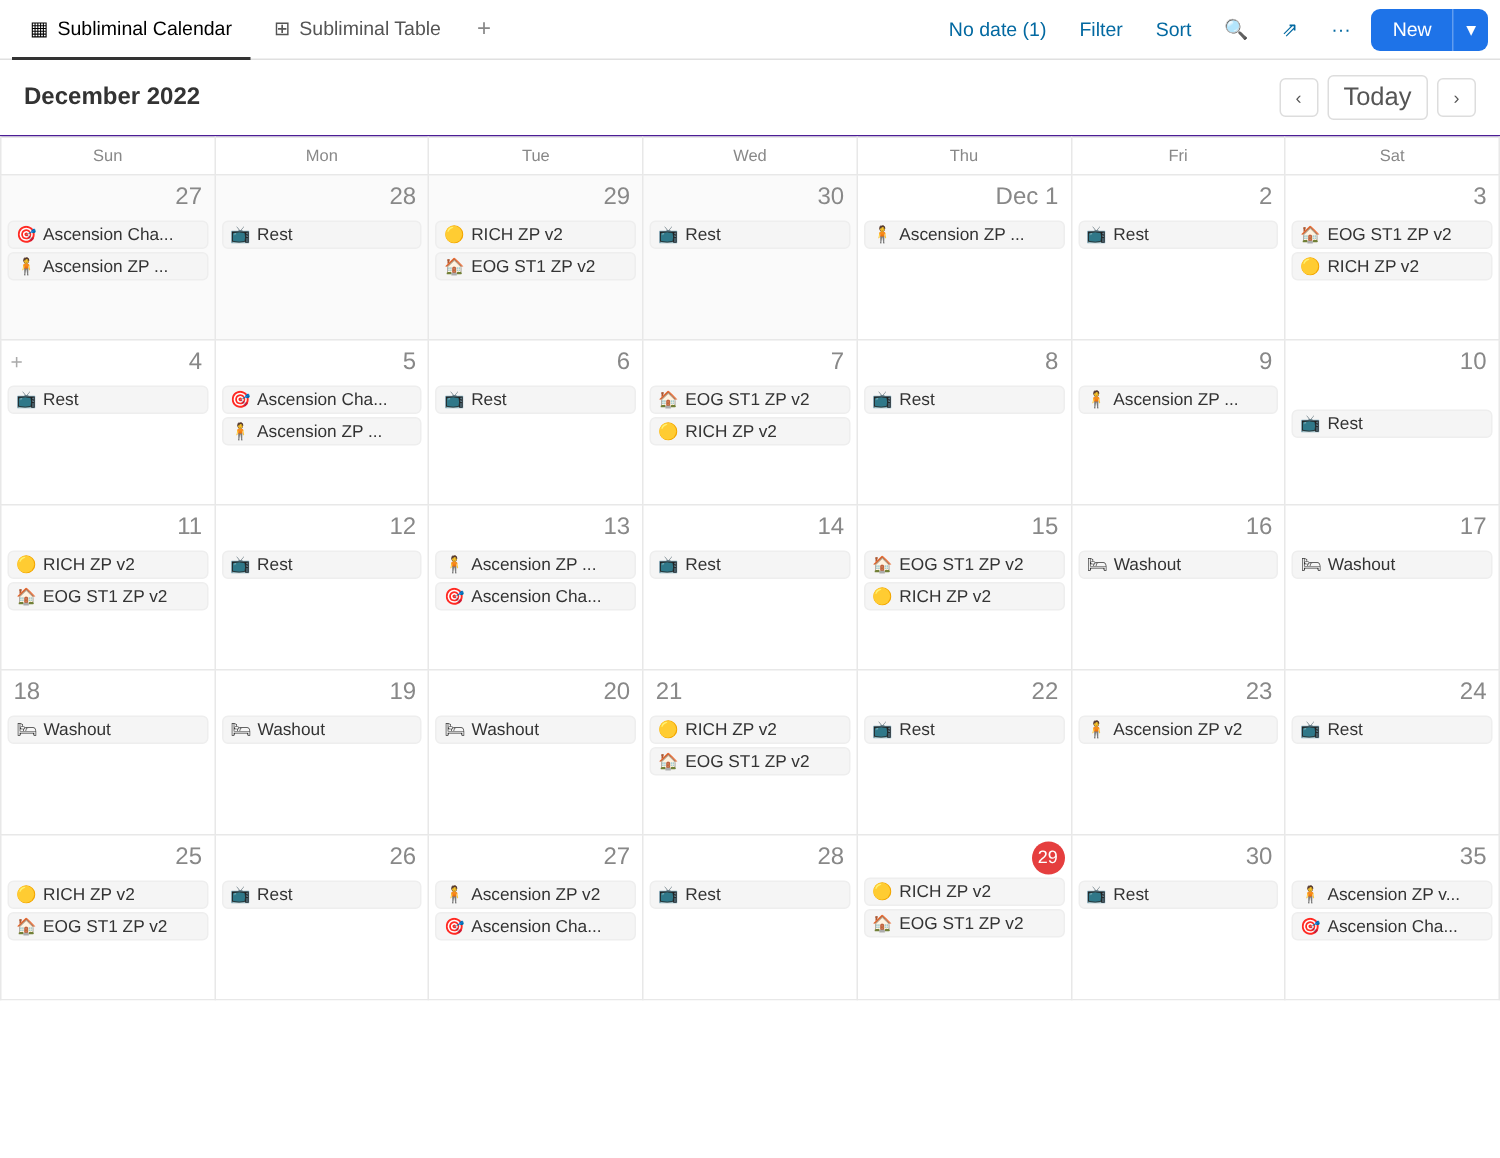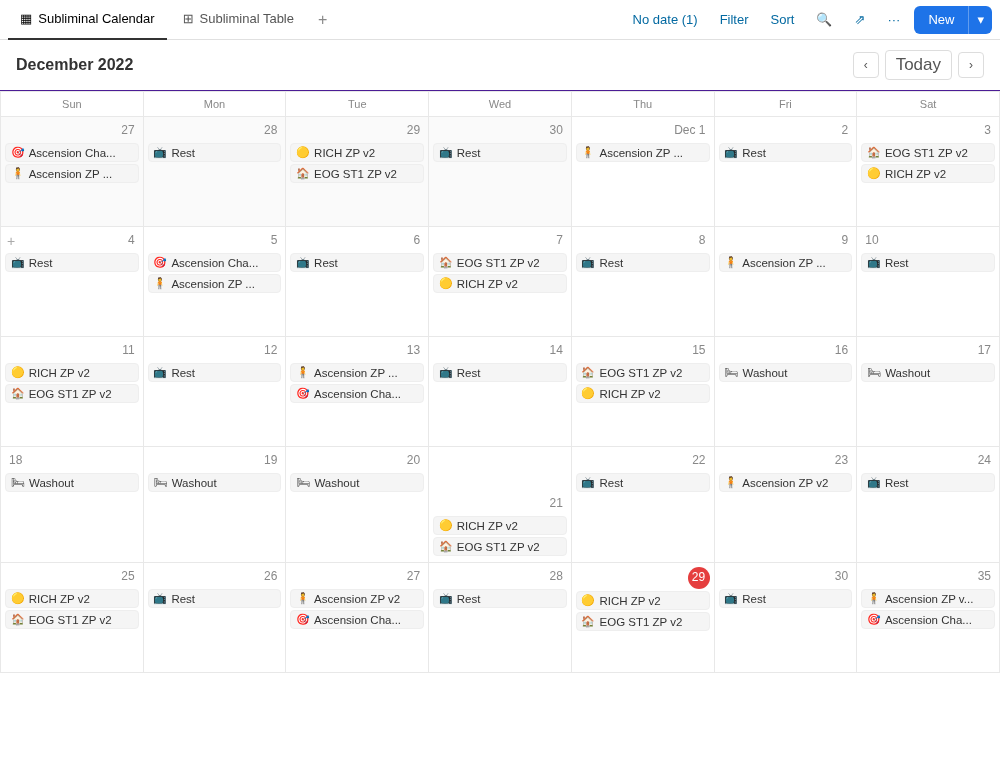--- a/index.html
+++ b/index.html
@@ -38,21 +38,21 @@
     .today-btn { background: none; border: 1px solid #ddd; border-radius: 4px; padding: 4px 10px; cursor: pointer; font-size: 17px; color: #555; }
 
     
     .calendar { width: 100%; border-collapse: collapse; }
     .cal-day-header { text-align: center; padding: 6px 0; font-size: 11px; color: #888; font-weight: 400; border-bottom: 1px solid #e8e8e8; width: calc(100% / 7); }
     .cal-cell {
       vertical-align: top; border: 1px solid #e8e8e8; padding: 4px;
       height: 110px; width: calc(100% / 7);
     }
     .cal-cell.other-month { background: #fafafa; }
-    .date-num { text-align: right; font-size: 12px; color: #888; padding: 2px 4px 4px; }
+    .date-num { text-align: right; font-size: 16px; color: #888; padding: 2px 4px 4px; }
     .date-num.today-num {
       background: #e53e3e; color: #fff; border-radius: 50%;
       width: 22px; height: 22px; display: flex; align-items: center; justify-content: center;
       margin-left: auto; font-size: 12px;
     }
     .add-btn { color: #aaa; font-size: 14px; cursor: pointer; padding: 2px; }
 
     
     .event {
       display: flex; align-items: center; gap: 4px;
@@ -264,21 +264,21 @@
             <div style="display: flex; justify-content: space-between; align-items: flex-start; margin-bottom: 2px;">
               <span></span>
               <div class="date-num">9</div>
             </div>
             <div class="event">
               <span class="event-icon">🧍</span>
               <span>Ascension ZP ...</span>
             </div>
           </td>
           <td class="cal-cell">
-            <div style="display: flex; justify-content: flex-start; align-items: flex-start; margin-bottom: 2px;">
+            <div style="display: flex; justify-content: flex-end; align-items: flex-start; margin-bottom: 18px;">
               <span></span>
               <div class="date-num">10</div>
             </div>
             <div class="event">
               <span class="event-icon">📺</span>
               <span>Rest</span>
             </div>
           </td>
         </tr>
         <tr>
@@ -390,21 +390,21 @@
             <div style="display: flex; justify-content: space-between; align-items: flex-start; margin-bottom: 2px;">
               <span></span>
               <div class="date-num">20</div>
             </div>
             <div class="event">
               <span class="event-icon">🛏</span>
               <span>Washout</span>
             </div>
           </td>
           <td class="cal-cell">
-            <div style="display: flex; justify-content: flex-end; align-items: flex-start; margin-bottom: 2px; margin-top: 43px;">
+            <div style="display: flex; justify-content: flex-start; align-items: flex-start; margin-bottom: 2px;">
               <span></span>
               <div class="date-num">21</div>
             </div>
             <div class="event">
               <span class="event-icon">🟡</span>
               <span>RICH ZP v2</span>
             </div>
             <div class="event">
               <span class="event-icon">🏠</span>
               <span>EOG ST1 ZP v2</span>

